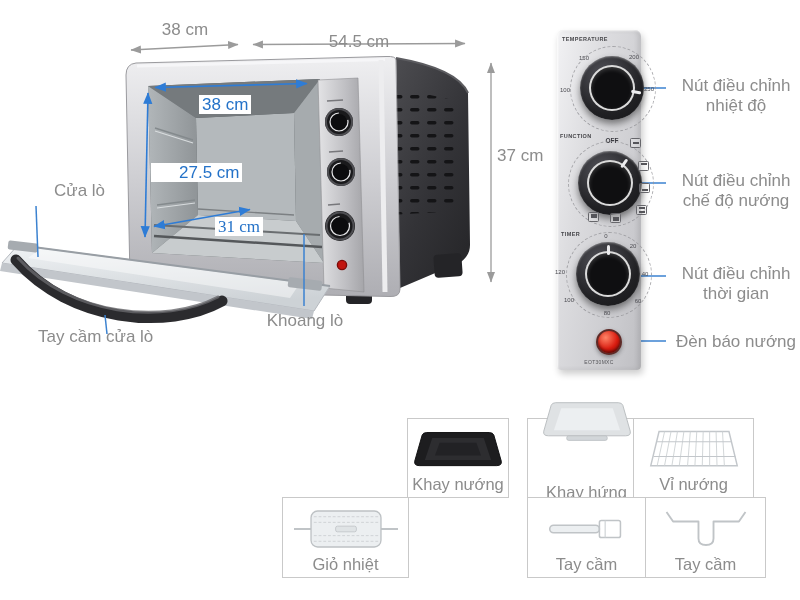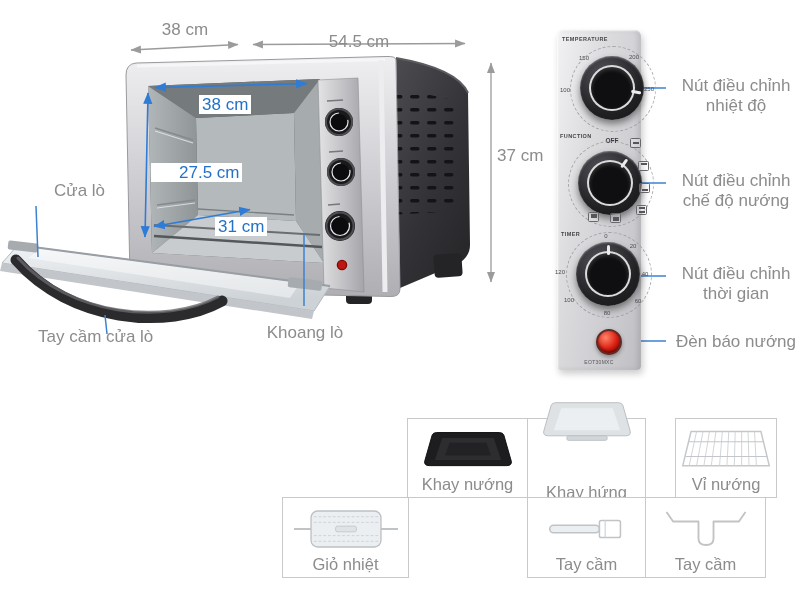--- a/index.html
+++ b/index.html
@@ -188,25 +188,25 @@
       <path d="M613,341 L666,341"></path>
     </g>
   </svg>
 
   <div class="lbl ctr" style="left:130px;top:20px;width:110px;">38 cm</div>
   <div class="lbl ctr" style="left:252px;top:19px;width:214px;margin-top:13px;">54.5 cm</div>
   <div class="lbl" style="left:497px;top:146px;">37 cm</div>
 
   <div class="chip" style="left:199px;top:95px;">38 cm</div>
   <div class="chip" style="left:151px;top:163px;padding-left:28px;">27.5 cm</div>
-  <div class="chip" style="left:215px;top:217px;">31 cm</div>
+  <div class="chip" style="left:215px;top:217px;font-family:Liberation Serif, serif;">31 cm</div>
 
   <div class="lbl" style="left:6px;top:181px;margin-left:48px;">Cửa lò</div>
   <div class="lbl" style="left:38px;top:327px;">Tay cầm cửa lò</div>
-  <div class="lbl ctr" style="left:240px;top:310px;width:130px;line-height:21px;margin-top:12px;">
+  <div class="lbl ctr" style="left:240px;top:310px;width:130px;line-height:21px;">
     <div>Khoang lò</div>
   </div>
 
   <div class="rlab" style="top:76px;">
     <div>Nút điều chỉnh</div>
     <div>nhiệt độ</div>
   </div>
   <div class="rlab" style="top:171px;">
     <div>Nút điều chỉnh</div>
     <div>chế độ nướng</div>
@@ -267,41 +267,41 @@
     <span class="tk" style="left:81px;top:271px;">60</span>
     <span class="tk" style="left:50px;top:283px;">80</span>
     <span class="tk" style="left:12px;top:270px;">100</span>
     <span class="tk" style="left:3px;top:242px;">120</span>
 
     <div class="lamp"></div>
     <div class="model">EOT30MXC</div>
   </div>
 
 
-  <div class="acc-cell" style="left:407px;top:418px;width:121px;height:80px;">
+  <div class="acc-cell" style="left:407px;top:418px;width:102px;height:80px;">
     <span class="ic">
       <svg width="92" height="46" viewBox="0 0 100 50">
         <path d="M16,6 L84,6 Q88,6 89,9 L97,37 Q98,42 92,42 L8,42 Q2,42 3,37 L11,9 Q12,6 16,6 Z" fill="#1d1d1f" stroke="#0c0c0d"></path>
         <path d="M22,12 L78,12 L86,36 L14,36 Z" fill="#2d2d30"></path>
         <path d="M30,17 L70,17 L75,31 L25,31 Z" fill="#222225"></path>
       </svg>
       </span>
     <span class="acc-lb">Khay nướng</span>
   </div>
   <div class="acc-cell" style="left:527px;top:418px;width:119px;height:88px;gap:38px;">
     <span class="ic">
       <svg width="92" height="46" viewBox="0 0 100 50">
         <path d="M16,4 L84,4 Q88,4 89,7 L97,35 Q98,40 92,40 L8,40 Q2,40 3,35 L11,7 Q12,4 16,4 Z" fill="#dfe2e4" stroke="#b7bbbe"></path>
         <path d="M22,10 L78,10 L86,34 L14,34 Z" fill="#eceff1"></path>
         <rect x="28" y="40" width="44" height="5" rx="2" fill="#d2d6d9" stroke="#b7bbbe" stroke-width=".8"></rect>
       </svg>
       </span>
     <span class="acc-lb">Khay hứng</span>
   </div>
-  <div class="acc-cell" style="left:675px;top:418px;width:102px;height:80px;">
+  <div class="acc-cell" style="left:633px;top:418px;width:121px;height:80px;">
     <span class="ic">
       <svg width="92" height="46" viewBox="0 0 100 50">
         <polygon points="12,5 88,5 97,42 3,42" fill="none" stroke="#c3c7cb" stroke-width="1.6"></polygon>
         <g stroke="#ced2d5" stroke-width="1">
           <line x1="18" y1="5" x2="10" y2="42"></line>
             <line x1="25" y1="5" x2="18" y2="42"></line>
           <line x1="32" y1="5" x2="26" y2="42"></line>
             <line x1="39" y1="5" x2="34" y2="42"></line>
           <line x1="46" y1="5" x2="43" y2="42"></line>
             <line x1="53" y1="5" x2="51" y2="42"></line>

